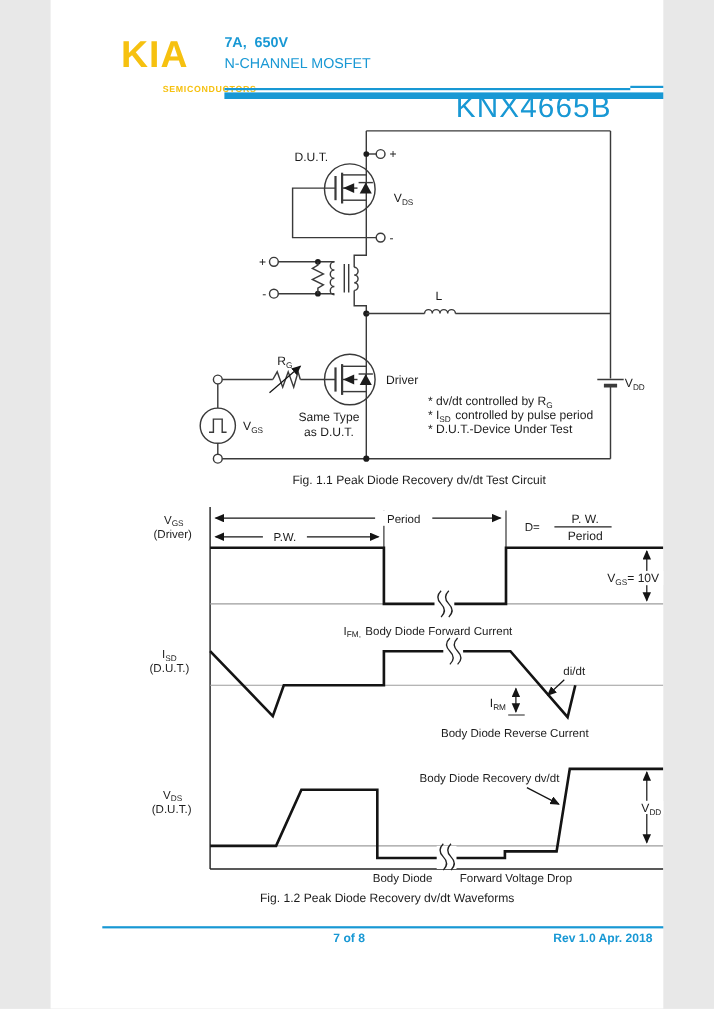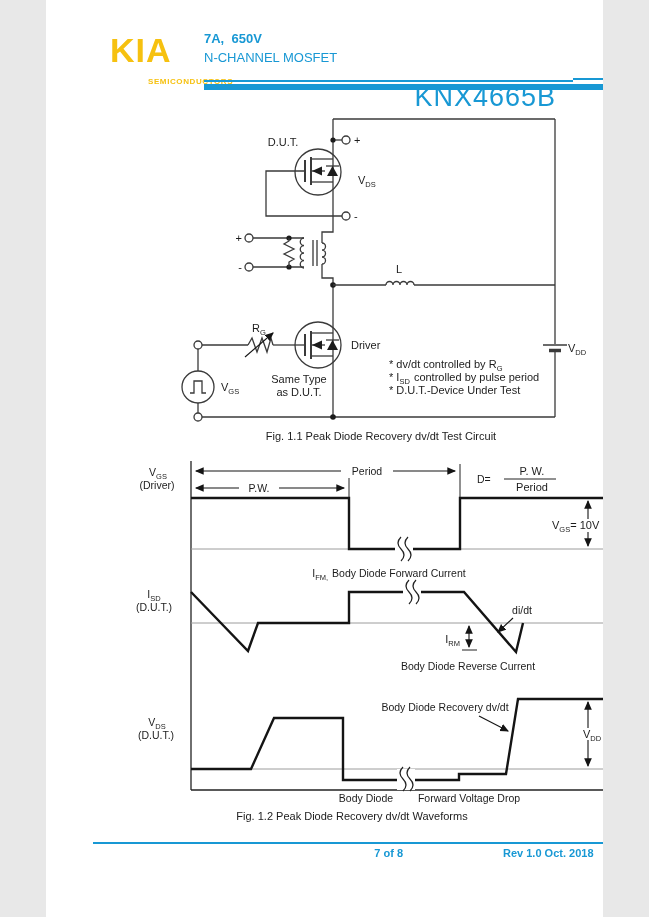--- a/index.html
+++ b/index.html
@@ -11,21 +11,21 @@
   .logo-sub{left:62px;top:77px;font-size:8px;font-weight:bold;color:var(--logo);letter-spacing:0.6px;margin-left:40px;}
   .hdr-rating{left:158px;top:31px;font-size:13px;font-weight:bold;color:var(--accent);white-space:pre;}
   .hdr-type{left:158px;top:50px;font-size:13px;font-weight:normal;color:var(--accent);}
   .hdr-part{right:47px;top:41px;font-size:27px;font-weight:400;color:var(--accent);letter-spacing:1px;margin-top:41px;}
   .rule{background:var(--accent);}
   .rule-thin1{left:158px;top:80px;width:369px;height:2px;}
   .rule-thin2{left:527px;top:78px;width:104px;height:2px;}
   .rule-thick{left:158px;top:84px;width:454px;height:6px;}
   
   .footer-rule{left:47px;top:842px;width:555px;height:2px;}
-  .footer-page{left:257px;top:847px;width:100px;text-align:right;font-size:11px;font-weight:bold;color:var(--accent);}
+  .footer-page{left:257px;top:847px;width:100px;text-align:left;font-size:11px;font-weight:bold;color:var(--accent);}
   .footer-rev{left:457px;top:847px;font-size:11px;font-weight:bold;color:var(--accent);}
   
   svg.figures{position:absolute;left:0;top:0;}
   svg text{fill:#1c1c1c;font-family:"Liberation Sans","DejaVu Sans",sans-serif;font-size:11px;}
   svg text.f10{font-size:10.5px;}
   svg tspan.sub{font-size:7.5px;}
   .wire{stroke:#3a3a3a;stroke-width:1.3;fill:none;}
   .wire2{stroke:#3a3a3a;stroke-width:2;fill:none;}
   .node{fill:#1c1c1c;stroke:none;}
   .term{fill:#ffffff;stroke:#3a3a3a;stroke-width:1.3;}
@@ -231,15 +231,15 @@
       <text x="537" y="738" font-size="10"><tspan>V</tspan><tspan class="sub" dy="2.5">DD</tspan></text>
       <text x="320" y="802" text-anchor="middle" class="f10">Body Diode</text>
       <text x="423" y="802" text-anchor="middle" class="f10">Forward Voltage Drop</text>
 
       <text x="306" y="820" text-anchor="middle" font-size="11.5">Fig. 1.2 Peak Diode Recovery dv/dt Waveforms</text>
     </g>
   </svg>
 
   <div class="abs rule footer-rule"></div>
   <div class="abs footer-page">7 of 8</div>
-  <div class="abs footer-rev">Rev 1.0 Oct. 2018</div>
+  <div class="abs footer-rev">Rev 1.0 Apr. 2018</div>
 
 </div>
 
 </body></html>

